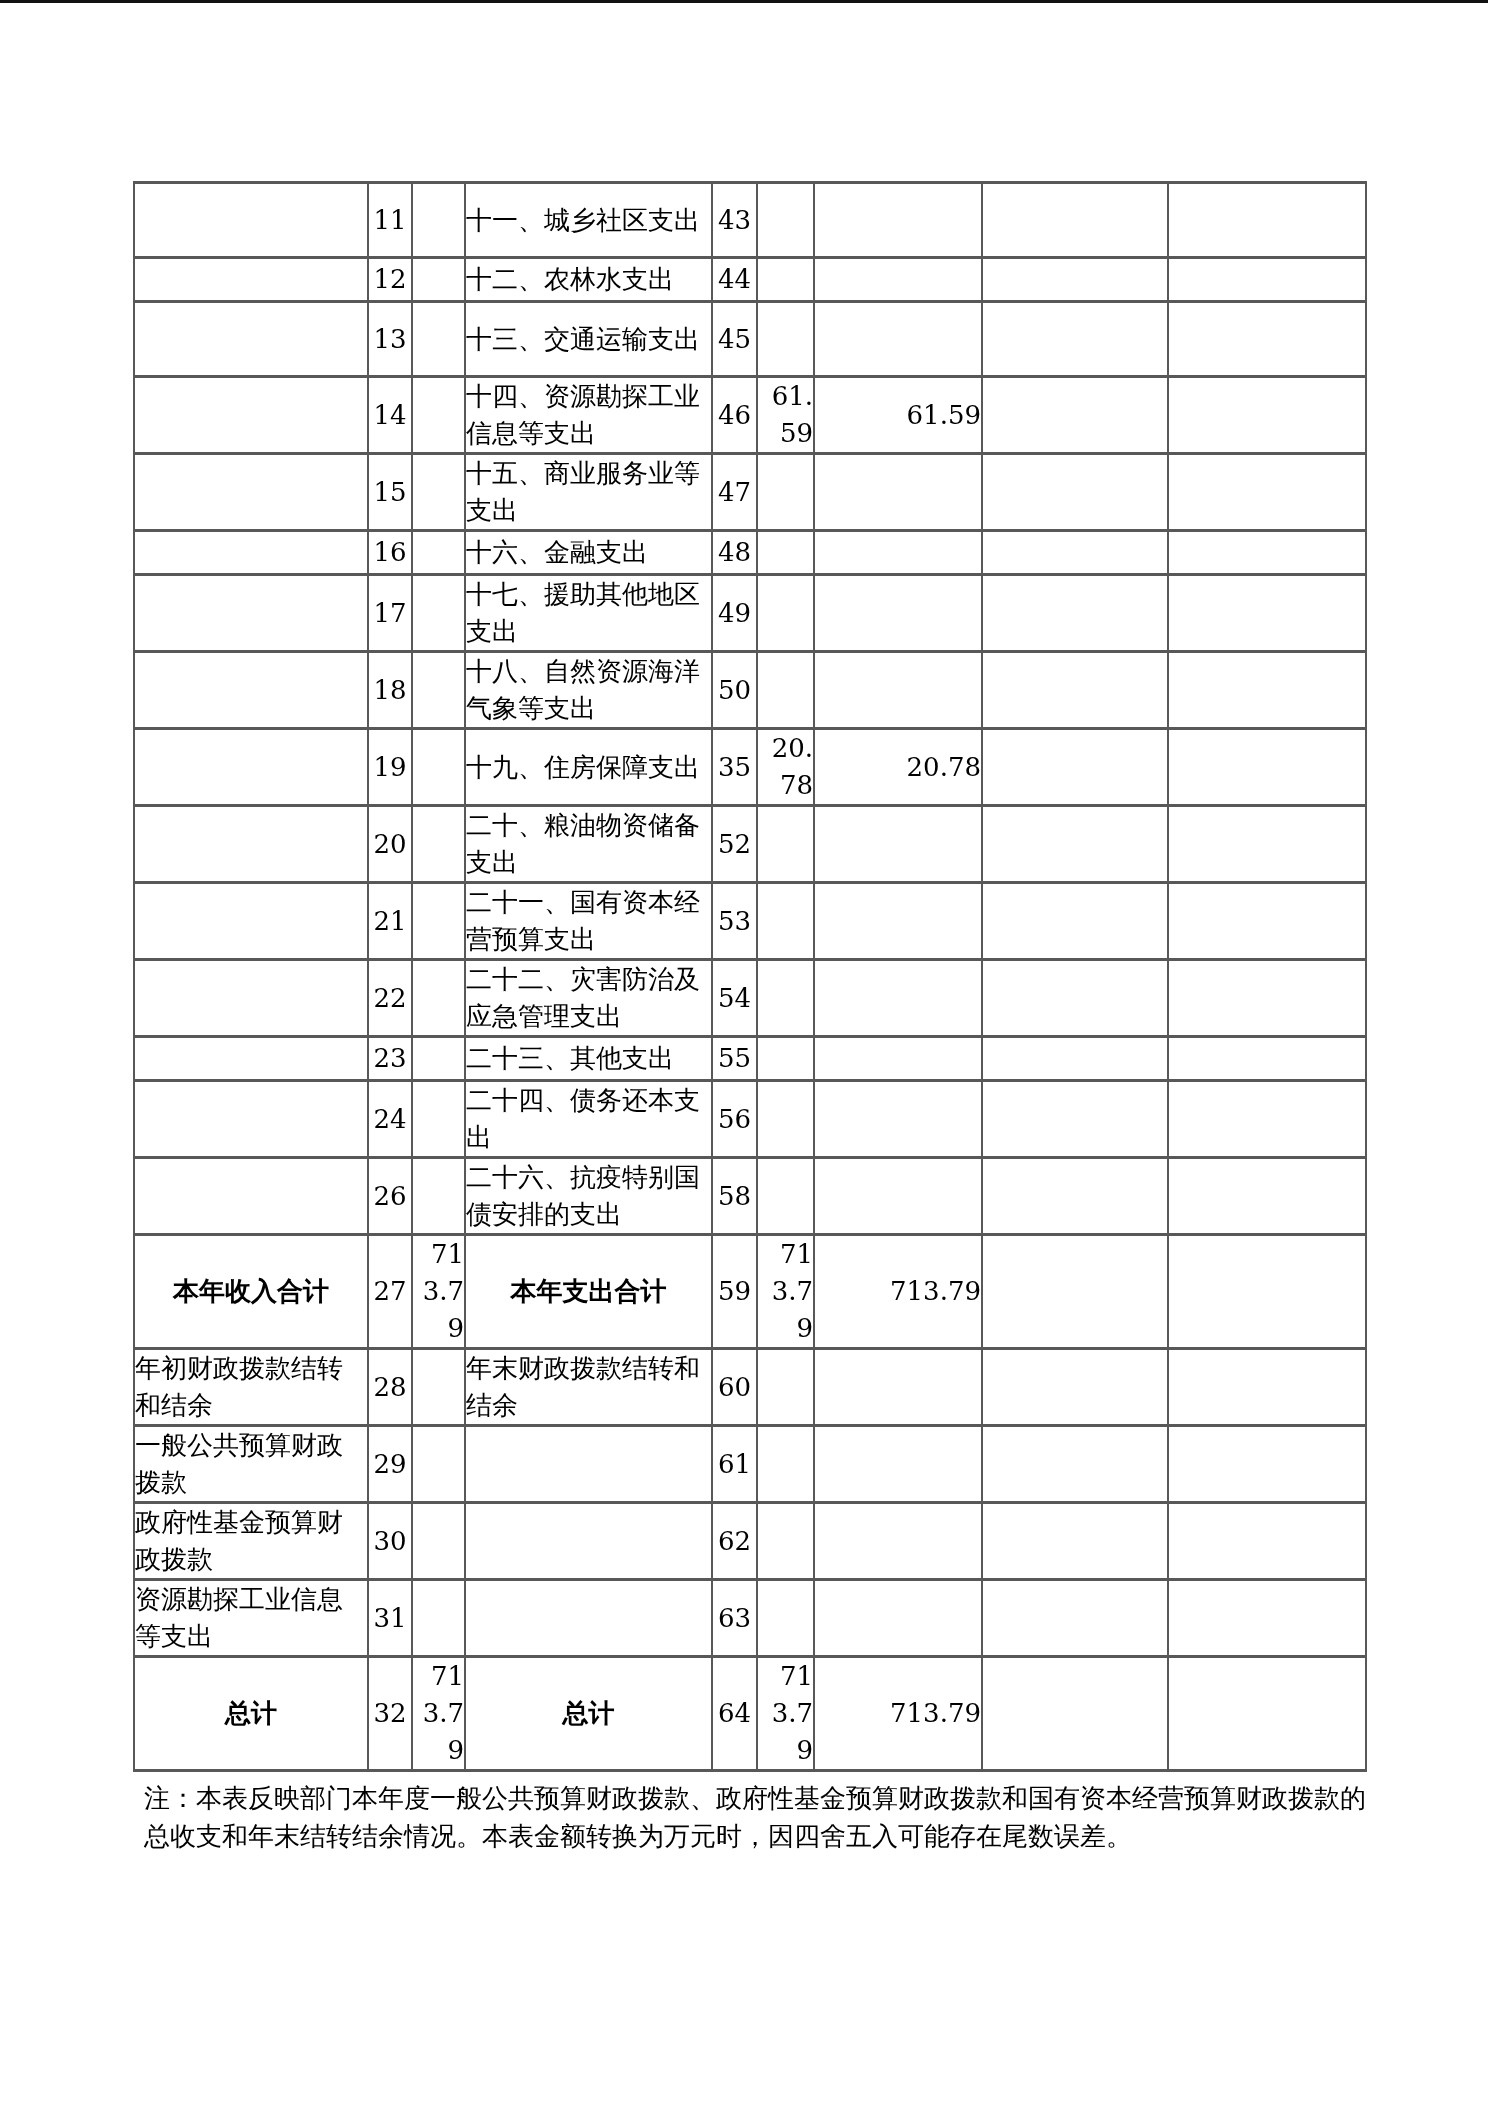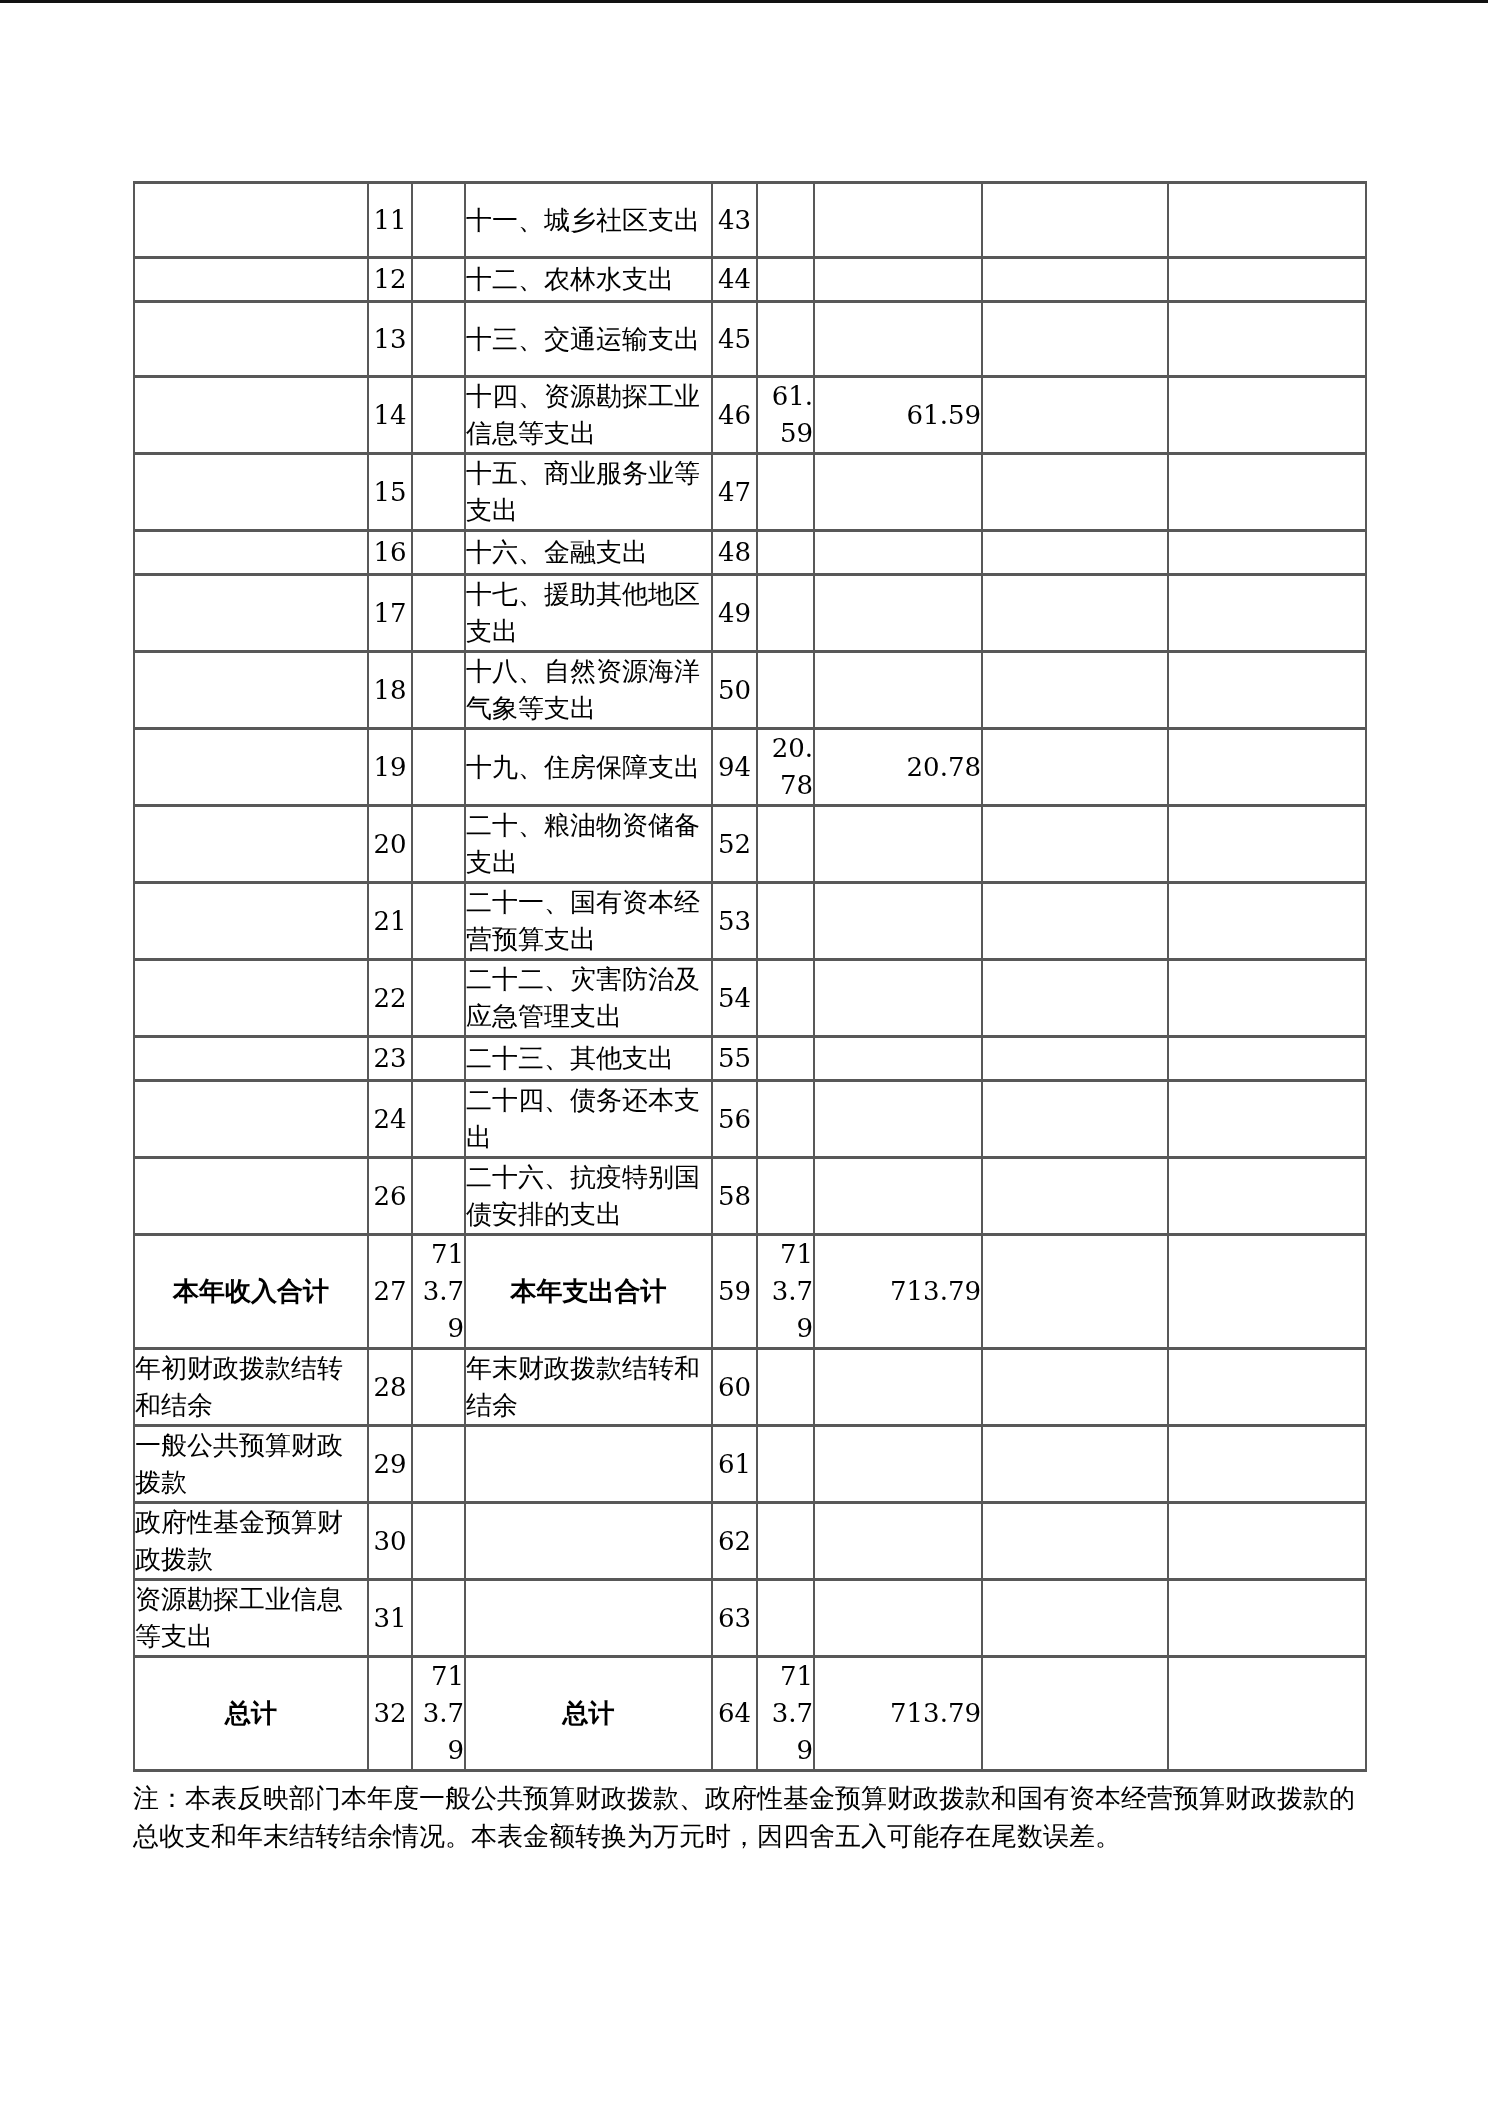--- a/index.html
+++ b/index.html
@@ -54,21 +54,21 @@
   }
   .cAmtWide   { text-align: right; font-size: 22px; line-height: 34px; padding-right: 3px; }
   .cEmpty     { }
   tr.sum .cIncomeName,
   tr.sum .cExpName {
     font-weight: bold;
     text-align: center;
     padding: 0;
   }
   .note {
-    margin: 7px 0 0 0;
+    margin: 7px 0 0 11px;
     width: 1232px;
     font-size: 26px;
     line-height: 38px;
     text-align: left;
   }
 </style>
 </head>
 <body>
 
 <div class="page">
@@ -174,21 +174,21 @@
             <td class="cAmtNarrow"></td>
             <td class="cAmtWide"></td>
             <td class="cEmpty"></td>
             <td class="cEmpty"></td>
           </tr>
         <tr class="h2">
             <td class="cIncomeName"></td>
             <td class="cNo">19</td>
             <td class="cAmtNarrow"></td>
             <td class="cExpName">十九、住房保障支出</td>
-            <td class="cNo">94</td>
+            <td class="cNo">35</td>
             <td class="cAmtNarrow">20.78</td>
             <td class="cAmtWide">20.78</td>
             <td class="cEmpty"></td>
             <td class="cEmpty"></td>
           </tr>
         <tr class="h2">
             <td class="cIncomeName"></td>
             <td class="cNo">20</td>
             <td class="cAmtNarrow"></td>
             <td class="cExpName">二十、粮油物资储备支出</td>

